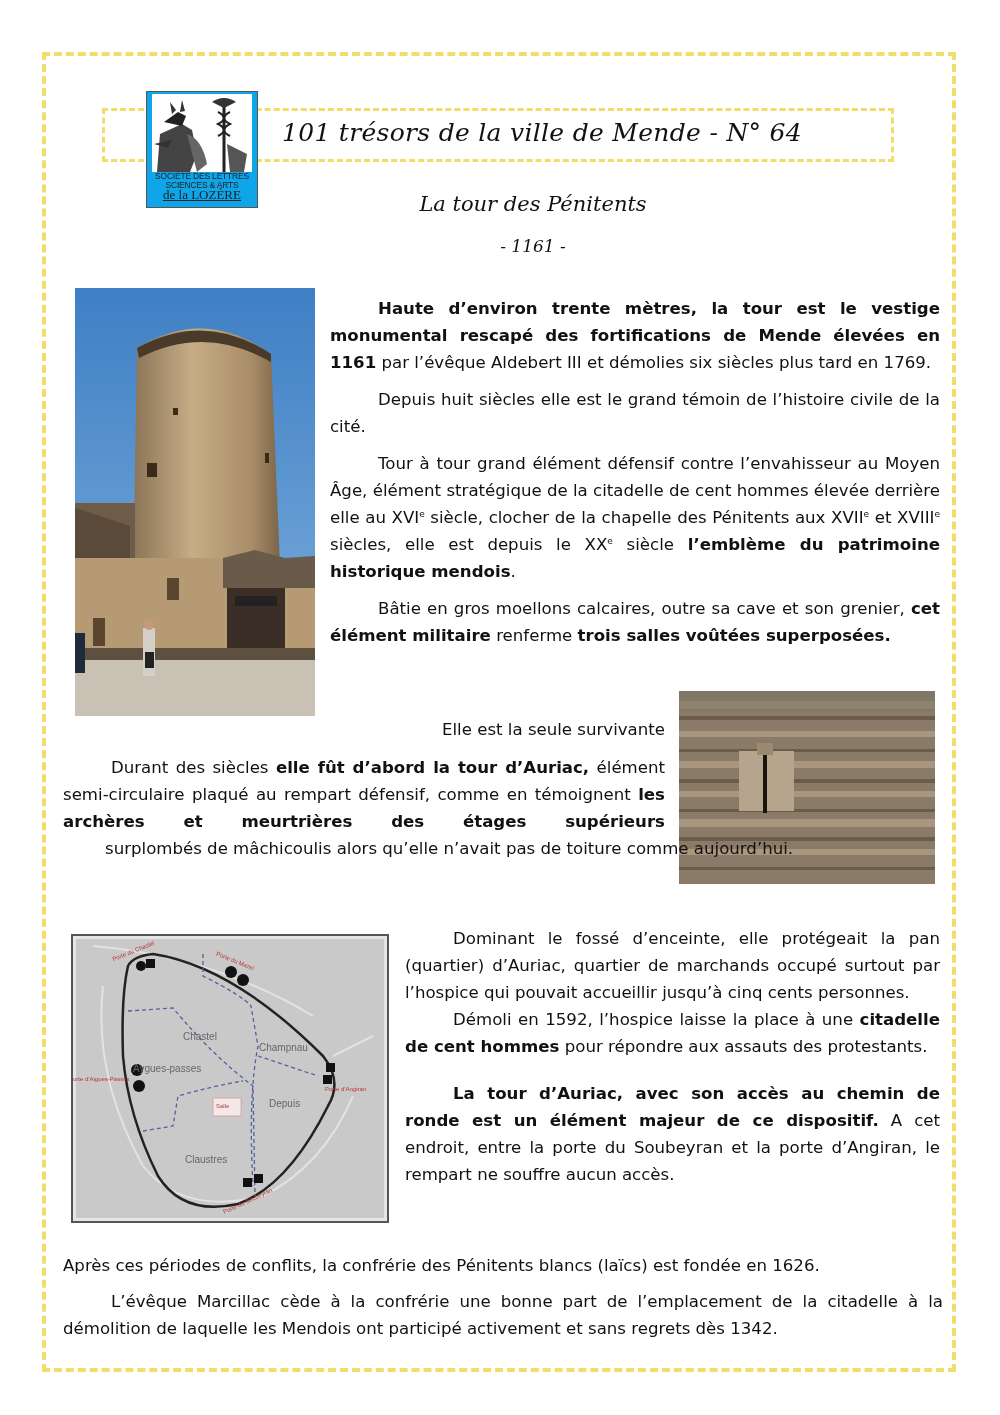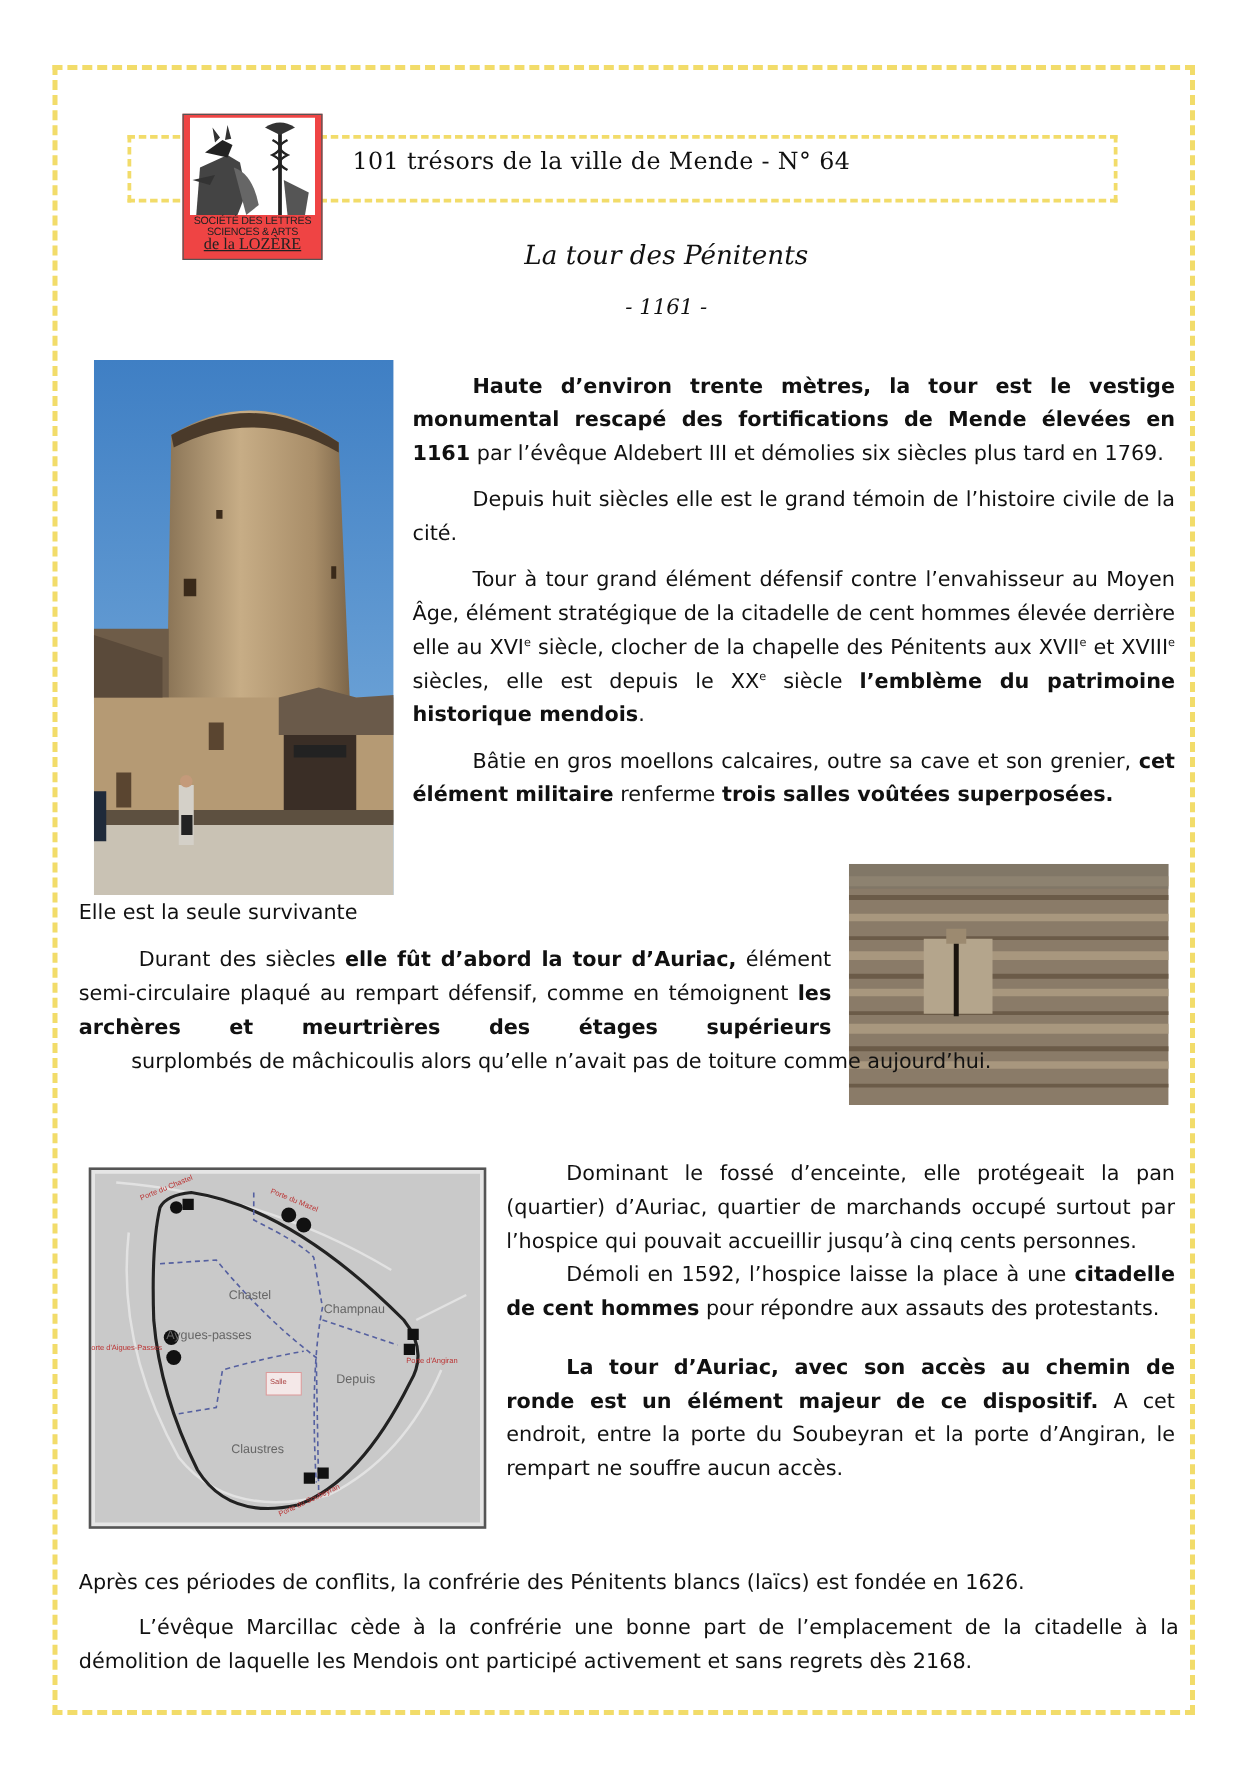--- a/index.html
+++ b/index.html
@@ -5,27 +5,27 @@
   html, body { margin:0; padding:0; background:#ffffff; }
   body { width:1000px; height:1415px; position:relative; overflow:hidden;
          font-family:"DejaVu Sans", sans-serif; color:#111; }
   .page-border { position:absolute; left:42px; top:52px; width:914px; height:1320px;
     border:4px dashed #f2dc6a; box-sizing:border-box; }
   .title-box { position:absolute; left:102px; top:108px; width:792px; height:54px;
     border:3px dashed #f2dc6a; border-left:none; box-sizing:border-box; }
   .title-box::before { content:""; position:absolute; left:0; top:-3px; bottom:-3px;
     border-left:3px dashed #f2dc6a; }
   .logo { position:absolute; left:146px; top:91px; width:112px; height:117px;
-    background:#ef4444; border:1px solid #555; box-sizing:border-box; text-align:center; }
+    background:#0ea5e9; border:1px solid #555; box-sizing:border-box; text-align:center; }
   .logo svg { display:block; margin:2px auto 0; }
   .logo .l1, .logo .l2 { font-family:"Liberation Sans", sans-serif; font-size:8.5px;
     line-height:9px; color:#222; letter-spacing:-0.2px; }
   .logo .l3 { font-family:"Liberation Serif", serif; font-size:13px; line-height:9px; color:#222;text-decoration:underline; }
   .main-title { position:absolute; left:282px; top:118px; font-family:"DejaVu Serif", serif;
-    font-size:19px; color:#111; white-space:nowrap; letter-spacing:0.3px; }
+    font-style:italic; font-size:25px; color:#111; white-space:nowrap; letter-spacing:0.3px; }
   .subtitle { position:absolute; left:0; width:1066px; text-align:center; top:192px;
     font-family:"DejaVu Serif", serif; font-style:italic; font-size:21px; }
   .year { position:absolute; left:0; width:1066px; text-align:center; top:236px;
     font-family:"DejaVu Serif", serif; font-style:italic; font-size:17px; }
   .txt { position:absolute; font-family:"DejaVu Sans", sans-serif; font-size:16.6px;
     line-height:27px; text-align:justify; color:#111; }
   .txt p { margin:0; }
   .ind { text-indent:48px; }
   b { font-weight:bold; }
   sup { font-size:9px; line-height:0; vertical-align:6px; }
@@ -130,21 +130,21 @@
         <rect x="0" y="176" width="256" height="3"></rect>
     </g>
     <rect x="60" y="60" width="55" height="60" fill="#b4a58c"></rect>
     <rect x="78" y="52" width="16" height="12" fill="#9c8a70"></rect>
     <rect x="84" y="64" width="4" height="58" fill="#1a140e"></rect>
     <rect x="0" y="0" width="256" height="20" fill="#7b7468" opacity="0.6"></rect>
   </svg>
 </div>
 
 <div class="txt" style="left:63px; top:716px; width:602px;">
-  <p style="">Elle est la seule survivante</p>
+  <p style="text-align:right;">Elle est la seule survivante</p>
   <p class="ind" style="margin-top:11px;"><span>Durant des siècles </span><b>elle fût d’abord la tour d’Auriac,</b><span> élément semi-circulaire plaqué au rempart défensif, comme en témoignent </span><b>les archères et meurtrières des étages supérieurs</b><span style="white-space:nowrap;margin-left:42px;"> surplombés de mâchicoulis alors qu’elle n’avait pas de toiture comme aujourd’hui.</span></p>
 </div>
 
 <div class="map">
   <svg width="314" height="285" viewBox="0 0 314 285" style="position:absolute;left:0;top:0;">
     <g fill="none" stroke="#e2e2e2" stroke-width="2">
       <path d="M30 50 Q20 140 70 230 Q110 280 190 260 Q250 230 280 160"></path>
       <path d="M20 10 Q140 20 240 80"></path>
       <path d="M260 120 L300 100"></path>
     </g>
@@ -183,14 +183,14 @@
 </div>
 
 <div class="txt" style="left:405px; top:925px; width:535px;">
   <p class="ind">Dominant le fossé d’enceinte, elle protégeait la pan (quartier) d’Auriac, quartier de marchands occupé surtout par l’hospice qui pouvait accueillir jusqu’à cinq cents personnes.</p>
   <p class="ind" style=""><span>Démoli en 1592, l’hospice laisse la place à une </span><b>citadelle de cent hommes</b><span> pour répondre aux assauts des protestants.</span></p>
   <p class="ind" style="margin-top:20px;"><b>La tour d’Auriac, avec son accès au chemin de ronde est un élément majeur de ce dispositif.</b><span> A cet endroit, entre la porte du Soubeyran et la porte d’Angiran, le rempart ne souffre aucun accès.</span></p>
 </div>
 
 <div class="txt" style="left:63px; top:1252px; width:880px;">
   <p>Après ces périodes de conflits, la confrérie des Pénitents blancs (laïcs) est fondée en 1626.</p>
-  <p class="ind" style="margin-top:9px;">L’évêque Marcillac cède à la confrérie une bonne part de l’emplacement de la citadelle à la démolition de laquelle les Mendois ont participé activement et sans regrets dès 2168.</p>
+  <p class="ind" style="margin-top:9px;">L’évêque Marcillac cède à la confrérie une bonne part de l’emplacement de la citadelle à la démolition de laquelle les Mendois ont participé activement et sans regrets dès 1342.</p>
 </div>
 
 </body></html>

